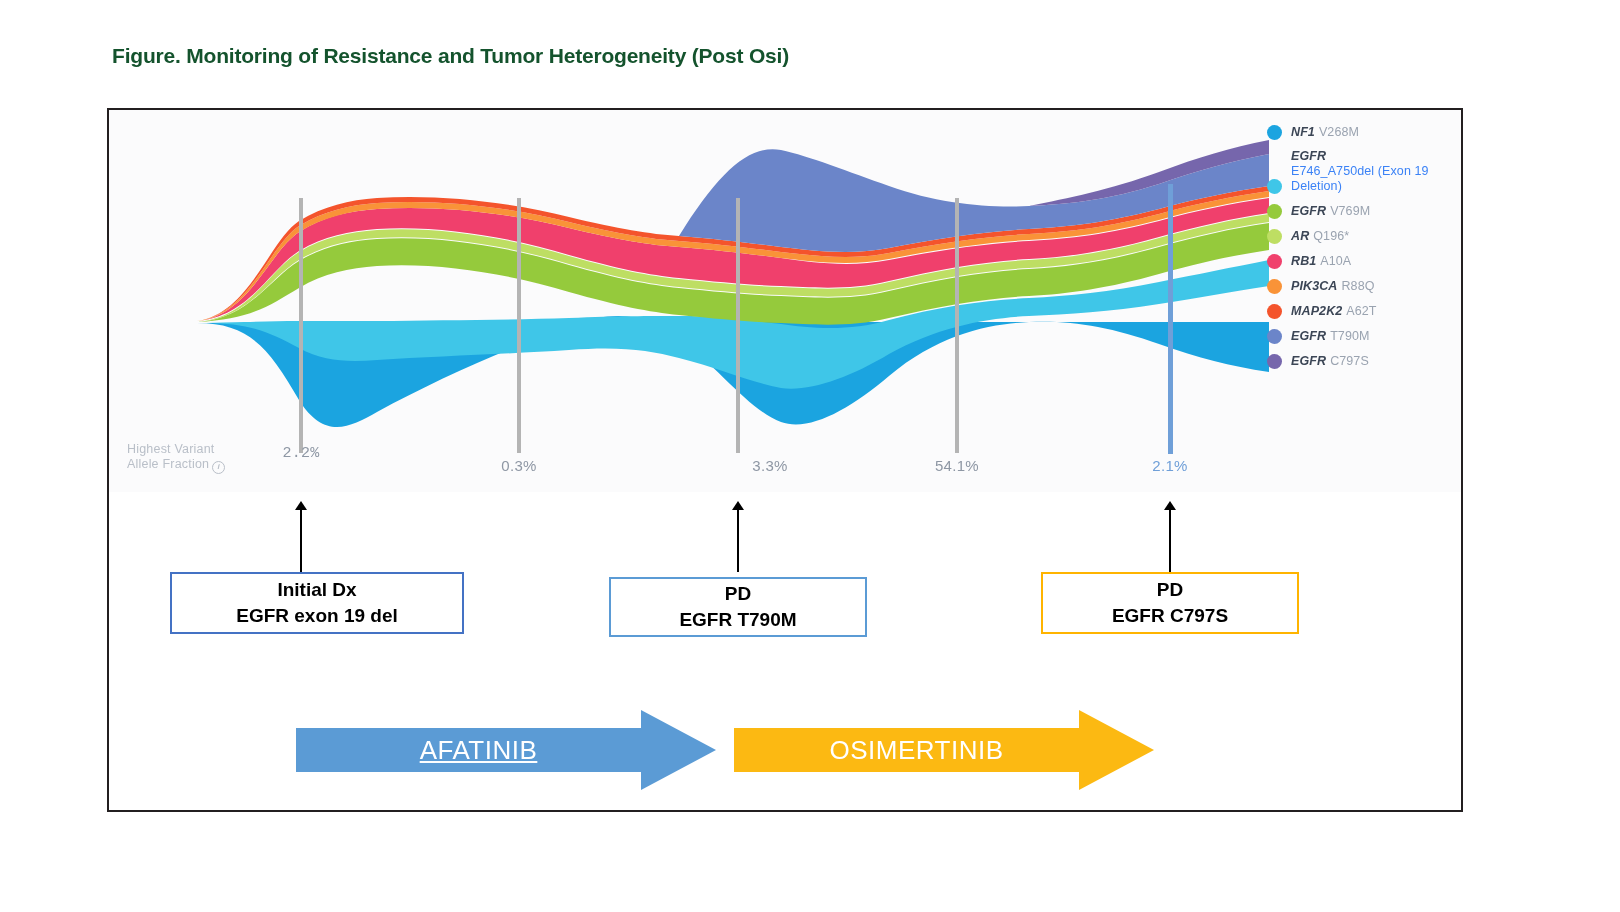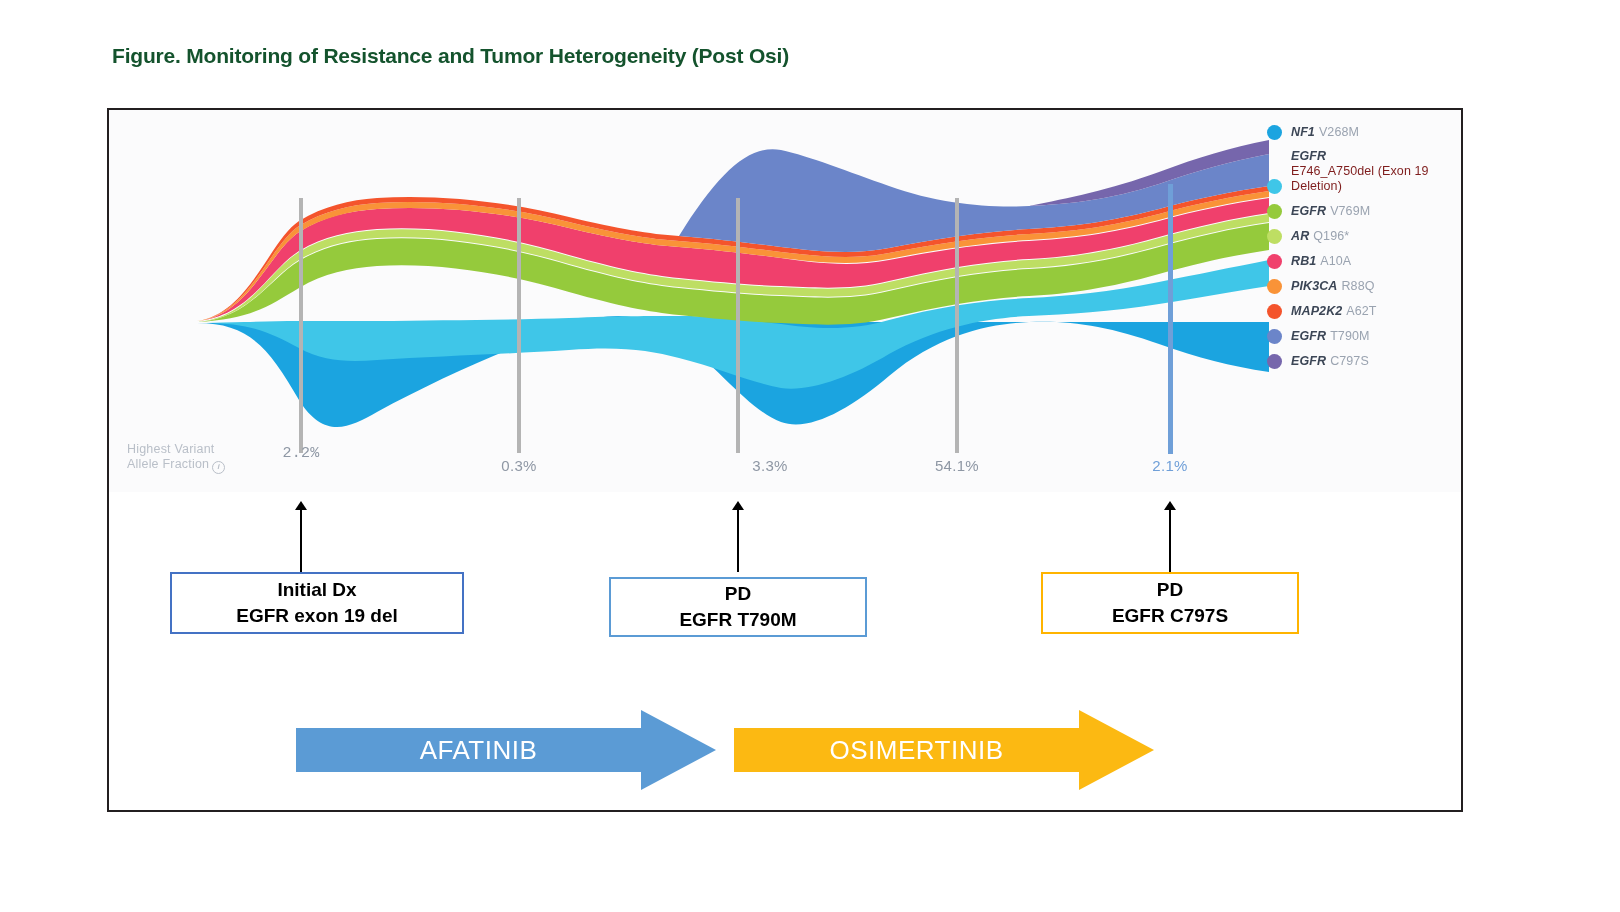--- a/index.html
+++ b/index.html
@@ -54,21 +54,21 @@
   
   .legend{position:absolute;right:18px;top:14px;width:176px;}
   .legend-row{display:flex;align-items:flex-end;margin-bottom:9px;}
   .legend-dot{
     width:15px;height:15px;border-radius:50%;flex:0 0 15px;
     margin-right:9px;margin-top:1px;
   }
   .legend-text{font-size:12.5px;line-height:15px;color:#9aa3b0;letter-spacing:.1px;}
   .legend-gene{font-weight:bold;font-style:italic;color:#3c4656;margin-right:4px;}
   .legend-var{color:#9aa3b0;}
-  .legend-sub{display:block;color:#7f1d1d;}
+  .legend-sub{display:block;color:#3b82f6;}
 
   
   .event-box{
     position:absolute;box-sizing:border-box;background:#ffffff;
     border:2px solid #4472c4;
     display:flex;flex-direction:column;align-items:center;justify-content:center;
     font-size:19px;font-weight:bold;color:#000000;line-height:26px;
   }
   .event-box.orange{border-color:#ffb400;}
   .event-box.lightblue{border-color:#5b9bd5;}
@@ -321,21 +321,21 @@
     <div class="event-line" style="left:1060px;top:400px;height:62px;"></div>
     <div class="event-box orange" style="left:932px;top:462px;width:258px;height:62px;">
       <span>PD</span>
       <span>EGFR C797S</span>
     </div>
 
     <div class="drug-arrow" style="left:187px;top:600px;width:420px;height:80px;">
       <svg width="420" height="80" viewBox="0 0 420 80">
         <polygon points="0,18 345,18 345,0 420,40 345,80 345,62 0,62" fill="#5b9bd5"></polygon>
       </svg>
-      <div class="drug-label" style="padding-right:55px;">AFATINIB</div>
+      <div class="drug-label" style="padding-right:55px;text-decoration:underline;">AFATINIB</div>
     </div>
 
     <div class="drug-arrow" style="left:625px;top:600px;width:420px;height:80px;">
       <svg width="420" height="80" viewBox="0 0 420 80">
         <polygon points="0,18 345,18 345,0 420,40 345,80 345,62 0,62" fill="#fcb912"></polygon>
       </svg>
       <div class="drug-label" style="padding-right:55px;">OSIMERTINIB</div>
     </div>
 
   </div>

